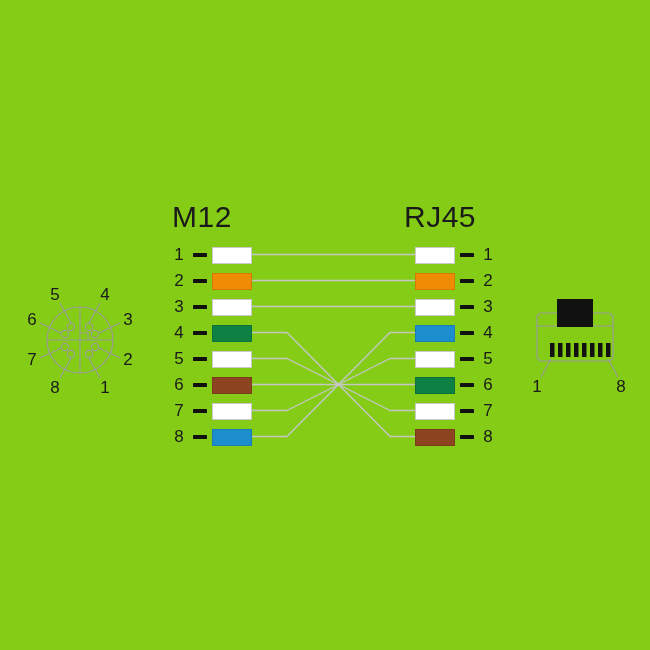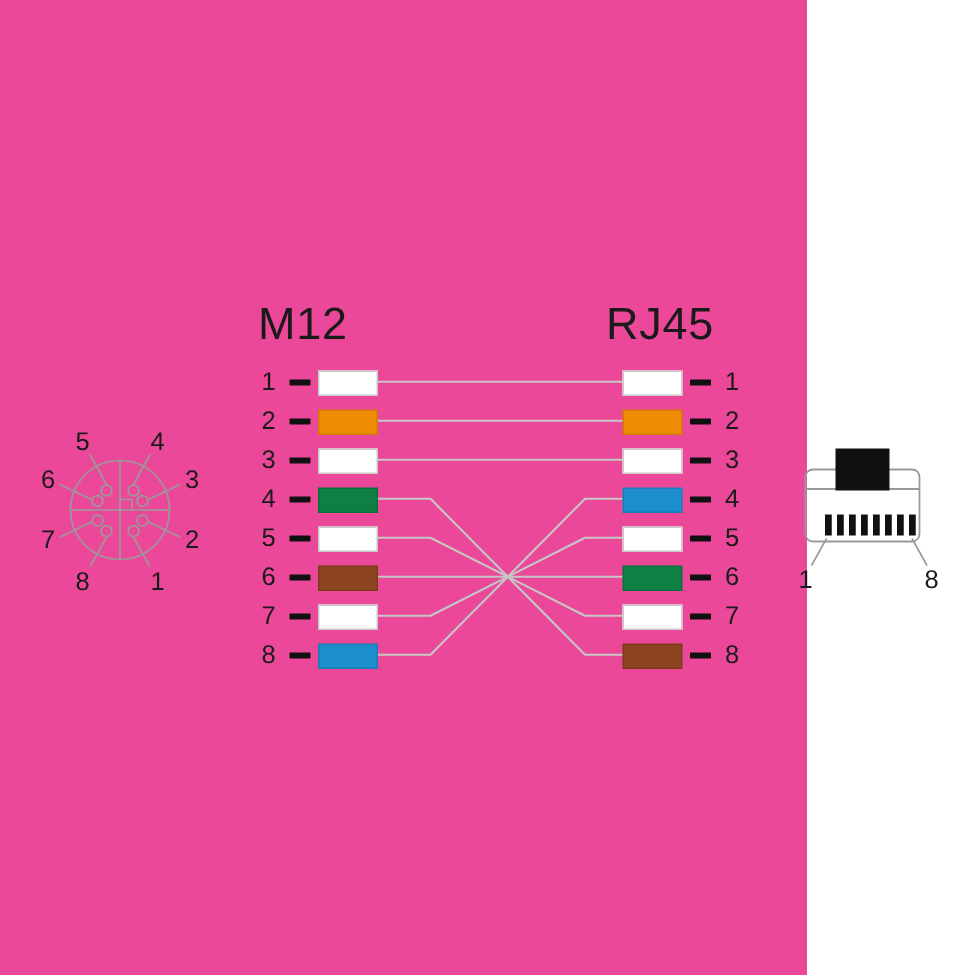--- a/index.html
+++ b/index.html
@@ -9,23 +9,23 @@
     background: #ffffff;
   }
   body {
     width: 650px;
     height: 650px;
     font-family: "Liberation Sans", sans-serif;
     overflow: hidden;
   }
   #stage {
     position: relative;
-    width: 538px;
+    width: 650px;
     height: 650px;
-    background: #ec4899;
+    background: #84cc16;
   }
   
   .col-title {
     position: absolute;
     font-size: 30px;
     font-weight: 400;
     color: #1a1a1a;
     letter-spacing: 0.5px;
     white-space: nowrap;
   }

